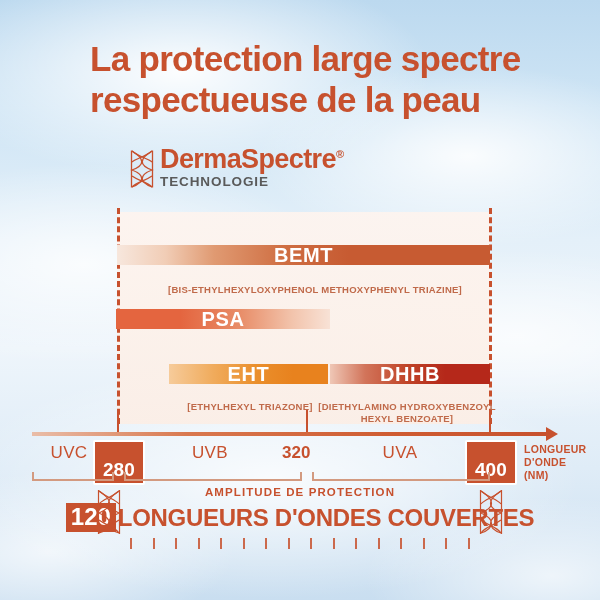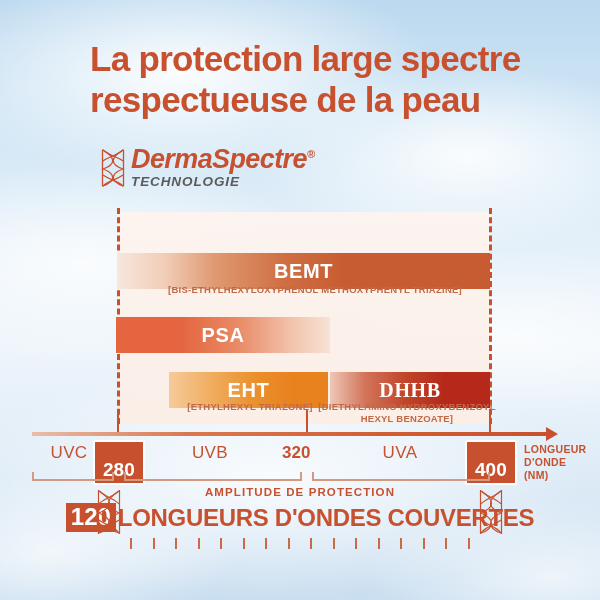--- a/index.html
+++ b/index.html
@@ -21,51 +21,51 @@
       linear-gradient(180deg,#bcd9ef 0%,#cfe5f5 18%,#e4f0f9 40%,#eef5fb 58%,#dfecf7 78%,#c9def0 100%);
   }
   #wrap{position:absolute;inset:0;z-index:2;}
 
   
   #title{position:absolute;left:44px;top:38px;width:520px;
     color:#c7512e;font-size:35px;font-weight:bold;line-height:1.18;
     letter-spacing:-0.7px;margin-left:46px;}
 
   
-  #logo{position:absolute;left:100px;top:147px;display:flex;align-items:center;font-style:italic;}
+  #logo{position:absolute;left:129px;top:147px;display:flex;align-items:flex-end;}
   #logo-mark{width:26px;height:40px;flex:0 0 26px;}
   #logo-text{margin-left:5px;}
   #logo-name{color:#c7512e;font-size:27px;font-weight:bold;line-height:.96;
     letter-spacing:-0.6px;white-space:nowrap;position:relative;}
   #logo-reg{font-size:11px;vertical-align:super;}
   #logo-sub{color:#5a5a5a;font-size:13.5px;font-weight:bold;letter-spacing:.9px;
     margin-top:1px;}
 
   
   #chart{position:absolute;left:0;top:200px;width:600px;height:230px;}
   #panel{position:absolute;left:117px;top:12px;width:373px;height:212px;
     background:linear-gradient(180deg,#fdf4ef 0%,#fcf1ea 55%,#fbeee6 100%);
     opacity:.95;}
   .vline{position:absolute;top:8px;height:216px;width:0;
     border-left:3px dashed #c7512e;}
   #vl-left{left:117px;}
   #vl-right{left:489px;}
 
-  .bar{position:absolute;height:36px;display:flex;align-items:center;
+  .bar{position:absolute;height:20px;display:flex;align-items:center;
     justify-content:center;color:#fff;font-weight:bold;font-size:20px;
-    letter-spacing:.6px;margin-top:8px;}
+    letter-spacing:.6px;}
   #bar-bemt{left:117px;top:45px;width:373px;
     background:linear-gradient(90deg,#f7e6dc 0%,#efc6ad 14%,#dd norm 14%,#d9794e 35%,#c75b32 58%,#c75b32 100%);
     background:linear-gradient(90deg,#f7e7dd 0%,#f1cdb6 13%,#e09a72 26%,#cf6e42 45%,#c75b32 62%,#c75b32 100%);}
   #bar-psa{left:116px;top:109px;width:214px;
     background:linear-gradient(90deg,#e4653f 0%,#e4653f 30%,#e88d68 58%,#f2c3ab 82%,#f8e2d6 100%);text-align:right;}
   #bar-eht{left:169px;top:164px;width:159px;
     background:linear-gradient(90deg,#f6cb9a 0%,#f0ab5c 28%,#ea8f2c 55%,#e8821e 78%,#e8821e 100%);text-align:center;}
   #bar-dhhb{left:330px;top:164px;width:160px;
-    background:linear-gradient(90deg,#efc7b6 0%,#d2745a 22%,#c04428 48%,#b5281a 72%,#b5281a 100%);font-family:Liberation Serif, serif;}
+    background:linear-gradient(90deg,#efc7b6 0%,#d2745a 22%,#c04428 48%,#b5281a 72%,#b5281a 100%);}
 
   .sub{position:absolute;color:#c06a4a;font-size:9.5px;font-weight:bold;
     letter-spacing:.25px;text-align:center;line-height:1.25;}
   #sub-bemt{left:150px;top:84px;width:330px;}
   #sub-eht{left:172px;top:201px;width:156px;}
   #sub-dhhb{left:318px;top:201px;width:178px;}
 
   
   #axis{position:absolute;left:0;top:418px;width:600px;height:70px;}
   #axis-line{position:absolute;left:32px;top:14px;width:518px;height:4px;

